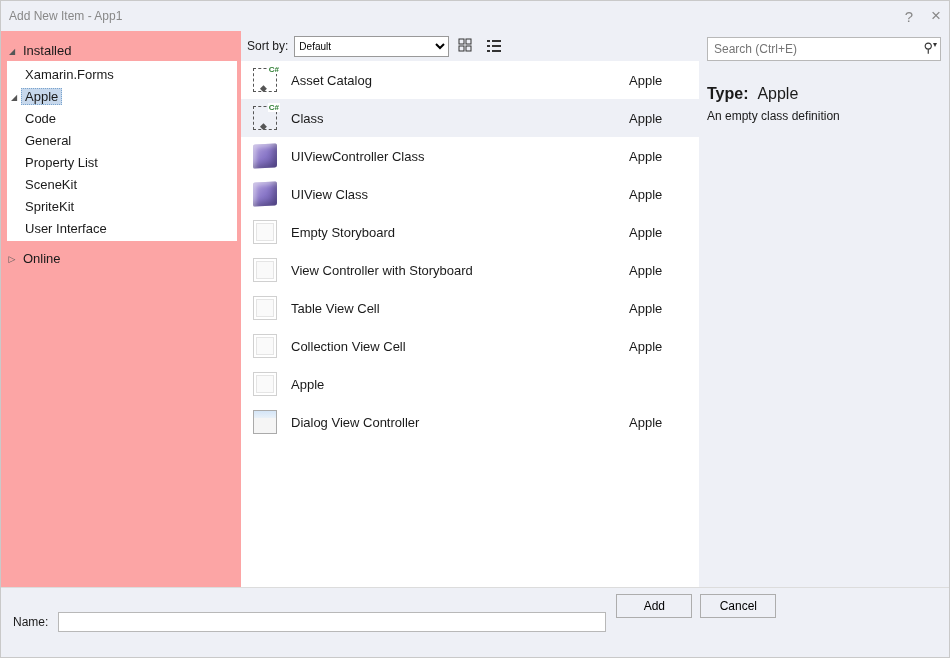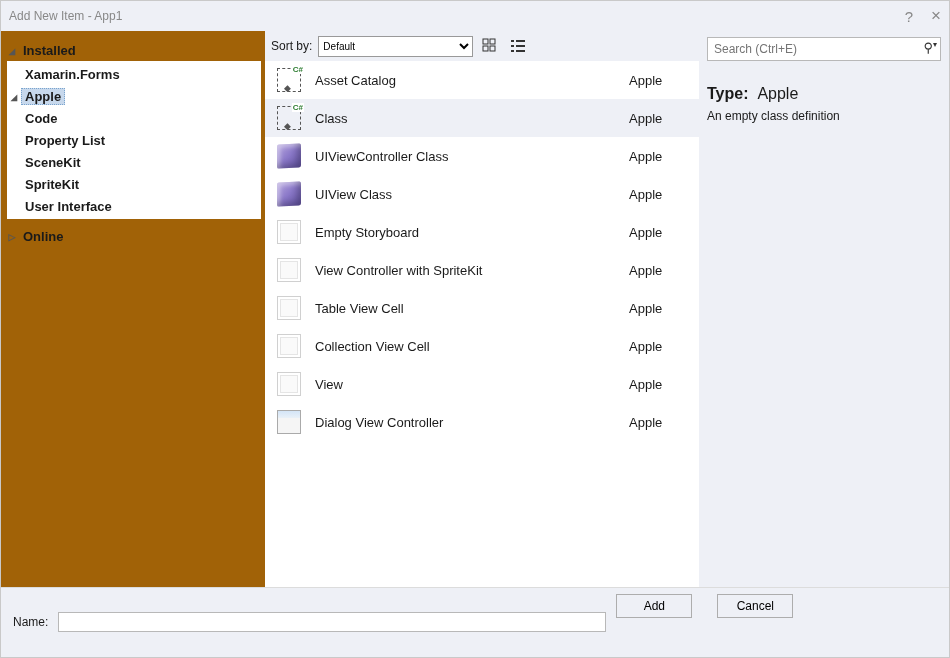--- a/index.html
+++ b/index.html
@@ -9,21 +9,21 @@
   
   .titlebar { height: 30px; display: flex; align-items: center; padding: 0 8px; color: #888; }
   .titlebar .title { flex: 1; font-size: 12px; }
   .titlebar .sys { display: flex; gap: 18px; align-items: center; color: #888; font-size: 15px; }
   .titlebar .sys span { cursor: default; }
 
   
   .content { flex: 1; display: flex; min-height: 0; }
 
   
-  .tree { width: 264px; background: #a16207; padding: 8px 4px; font-weight: bold; }
+  .tree { width: 240px; background: #fca5a5; padding: 8px 4px; }
   .tree-node { display: flex; align-items: center; height: 22px; cursor: default; }
   .tree-node .arrow { width: 14px; text-align: center; font-size: 10px; color: #555; }
   .tree-node .arrow.open::before { content: "◢"; font-size: 8px; }
   .tree-node .arrow.closed::before { content: "▷"; font-size: 9px; }
   .tree-node .label { padding: 1px 4px; }
   .tree-node.selected .label { background: #c7d8ec; border: 1px dotted #7aa4cd; padding: 0 3px; }
   .tree-children { padding-left: 0; }
   .tree-white { background: #ffffff; margin-left: 2px; padding: 2px 0; }
 
   
@@ -57,21 +57,21 @@
   .search-wrap .sicon sup { font-size: 8px; vertical-align: top; }
   .details .type-line { font-size: 16px; margin-bottom: 6px; }
   .details .type-line b { font-weight: 600; }
   .details .desc { font-size: 12px; }
 
   
   .bottom { height: 70px; background: #eef0f6; border-top: 1px solid #dcdcdc; display: flex; flex-direction: row; padding: 6px 12px 8px; gap: 10px; }
   .name-row { display: flex; align-items: center; gap: 10px; }
   .name-row label { font-size: 12px; }
   .name-row input { flex: 0 0 548px; height: 20px; border: 1px solid #b8b8b8; background: white; padding: 0 4px; font-size: 12px; }
-  .btn-row { display: flex; justify-content: space-between; gap: 25px; }
+  .btn-row { display: flex; justify-content: space-between; gap: 8px; }
   .btn { width: 76px; height: 24px; background: #eef0f6; border: 1px solid #adadad; font-size: 12px; cursor: default; }
 </style>
 </head>
 <body>
 
 <div class="titlebar">
   <div class="title">Add New Item - App1</div>
   <div class="sys">
     <span>?</span>
     <span style="font-size:17px;">×</span>
@@ -92,20 +92,24 @@
           <span class="label">Xamarin.Forms</span>
         </div>
         <div class="tree-node selected">
           <span class="arrow open"></span>
           <span class="label">Apple</span>
         </div>
         <div class="tree-children">
           <div class="tree-node">
               <span class="arrow"></span>
               <span class="label">Code</span>
+            </div>
+          <div class="tree-node">
+              <span class="arrow"></span>
+              <span class="label">General</span>
             </div>
           <div class="tree-node">
               <span class="arrow"></span>
               <span class="label">Property List</span>
             </div>
           <div class="tree-node">
               <span class="arrow"></span>
               <span class="label">SceneKit</span>
             </div>
           <div class="tree-node">
@@ -183,42 +187,41 @@
           <div class="icon">
             <div class="ico-sb"></div>
           </div>
           <div class="name">Empty Storyboard</div>
           <div class="cat">Apple</div>
         </div>
         <div class="template-row">
           <div class="icon">
             <div class="ico-sb"></div>
           </div>
-          <div class="name">View Controller with SpriteKit</div>
+          <div class="name">View Controller with Storyboard</div>
           <div class="cat">Apple</div>
         </div>
         <div class="template-row">
           <div class="icon">
             <div class="ico-sb"></div>
           </div>
           <div class="name">Table View Cell</div>
           <div class="cat">Apple</div>
         </div>
         <div class="template-row">
           <div class="icon">
             <div class="ico-sb"></div>
           </div>
           <div class="name">Collection View Cell</div>
           <div class="cat">Apple</div>
         </div>
         <div class="template-row">
           <div class="icon">
             <div class="ico-sb"></div>
           </div>
-          <div class="name">View</div>
           <div class="cat">Apple</div>
         </div>
         <div class="template-row">
           <div class="icon">
             <div class="ico-dialog"></div>
           </div>
           <div class="name">Dialog View Controller</div>
           <div class="cat">Apple</div>
         </div>
       </div>

